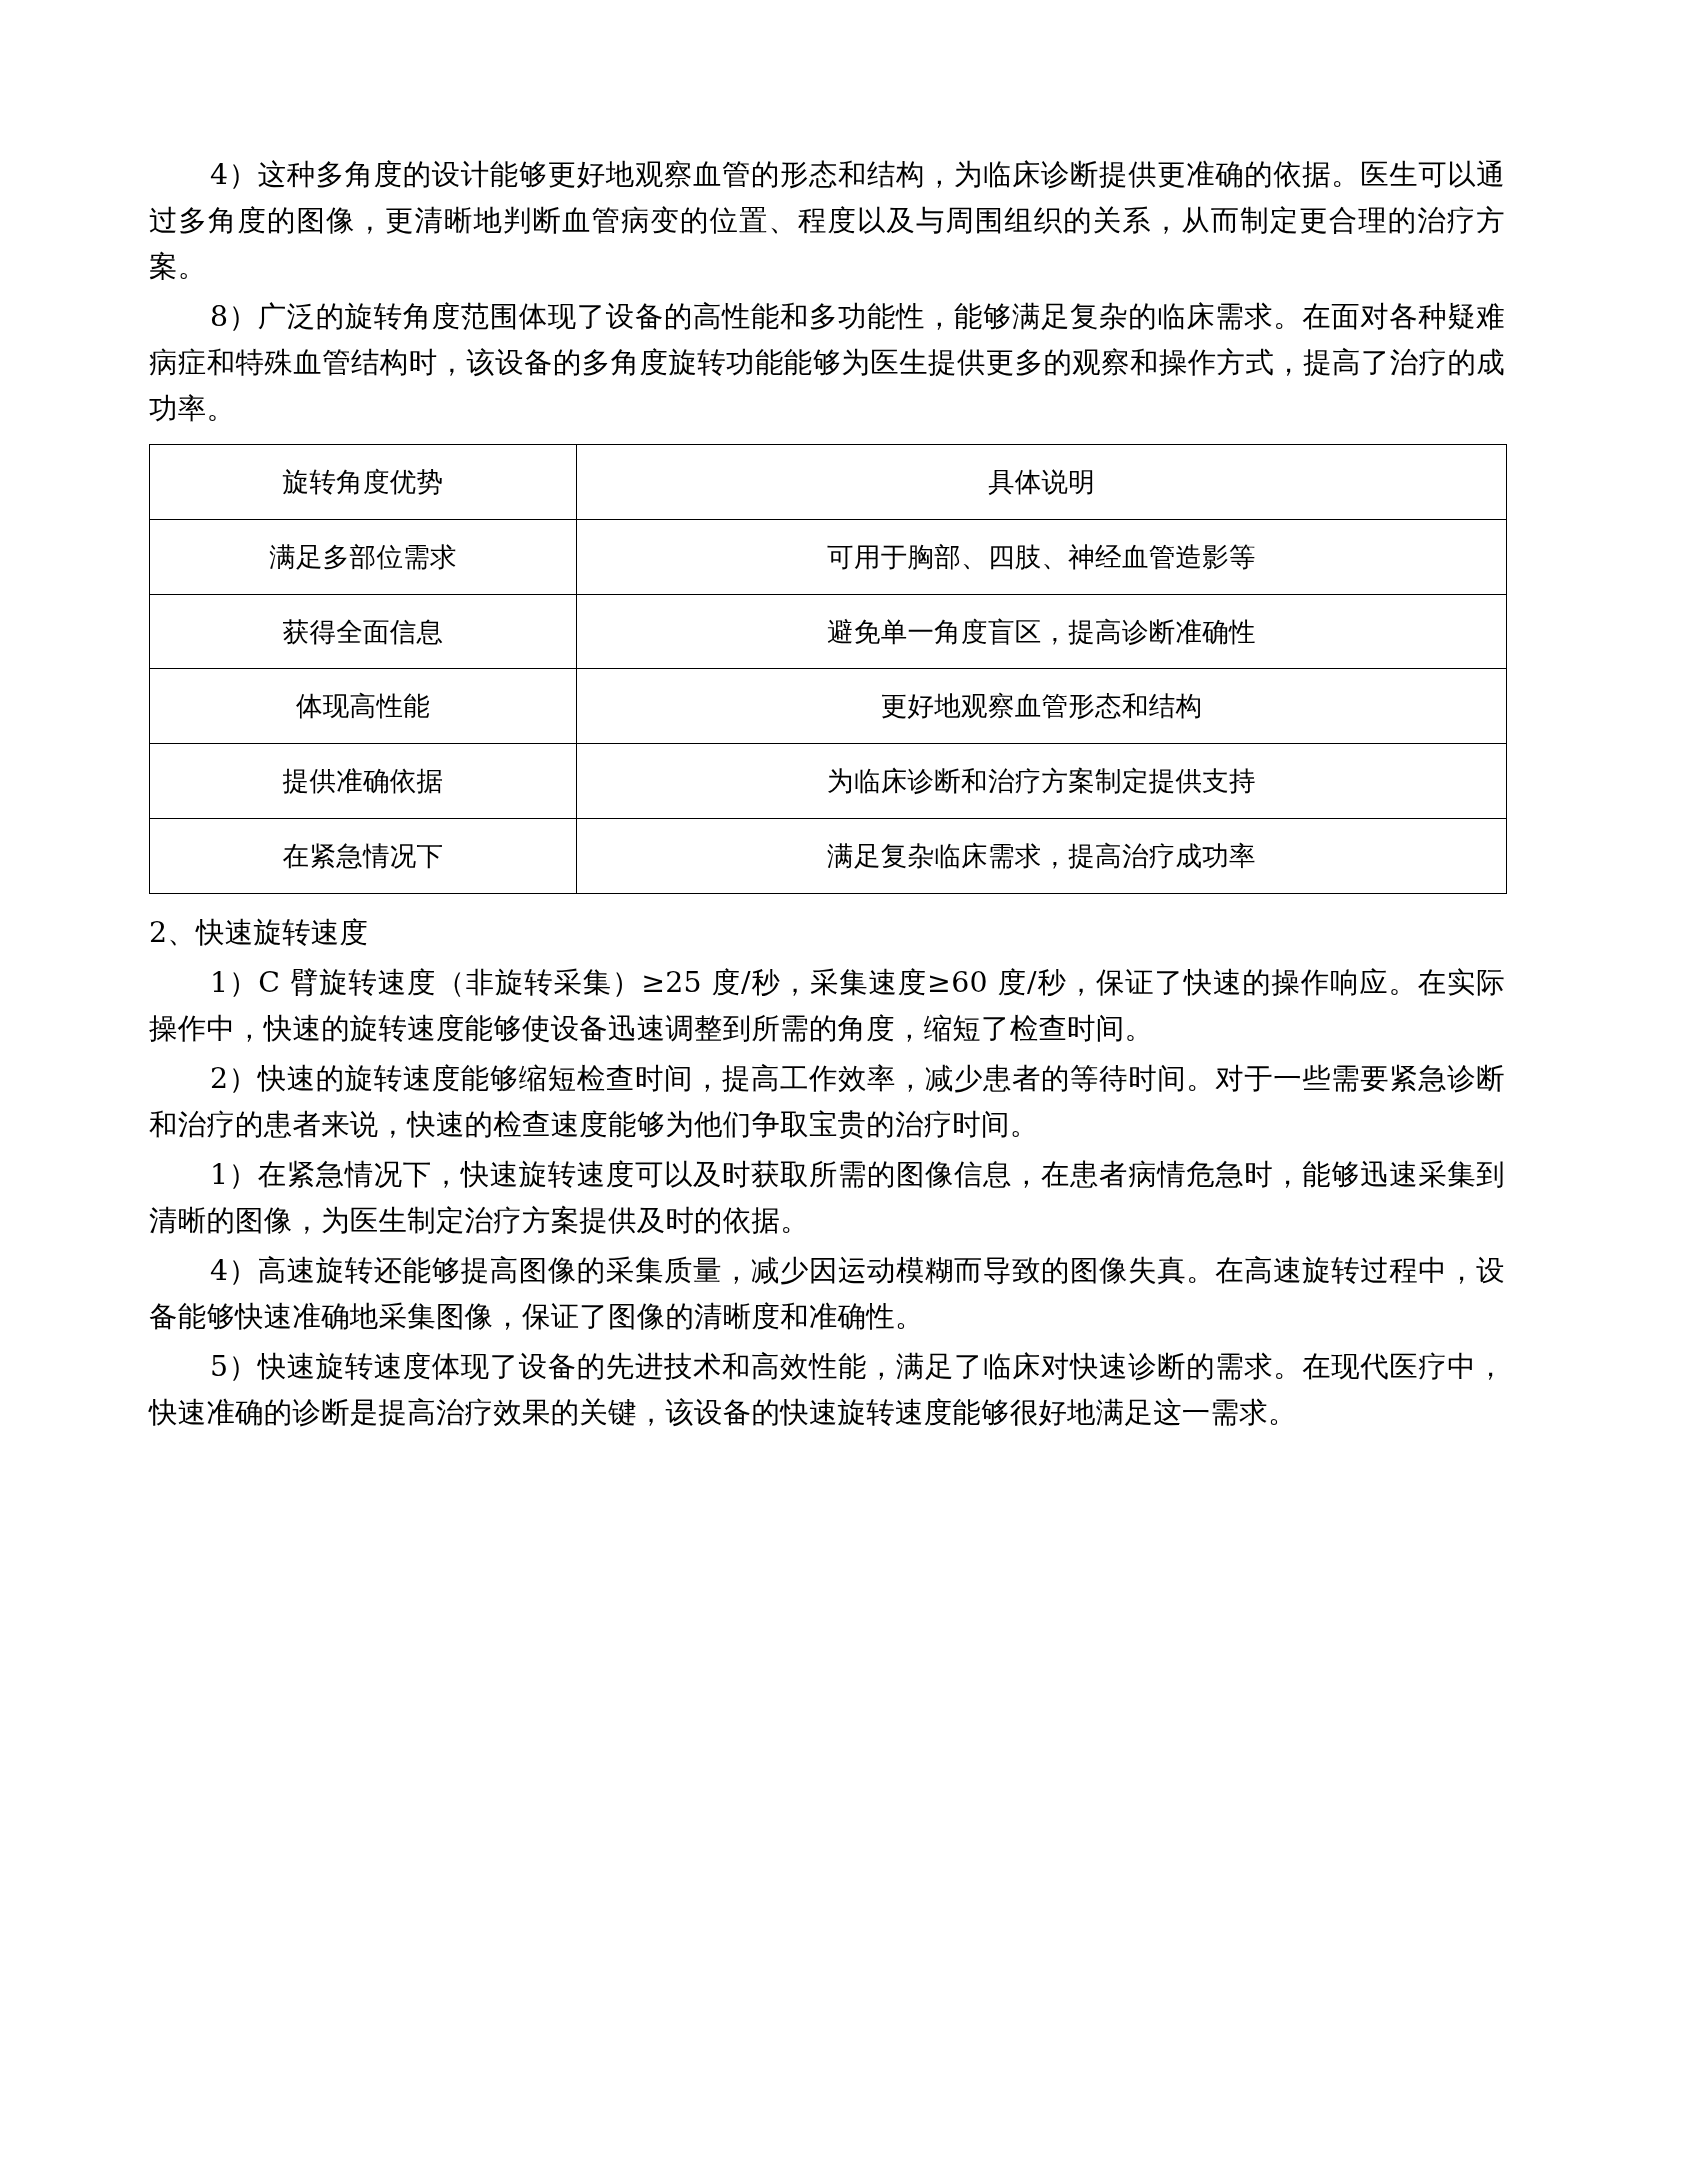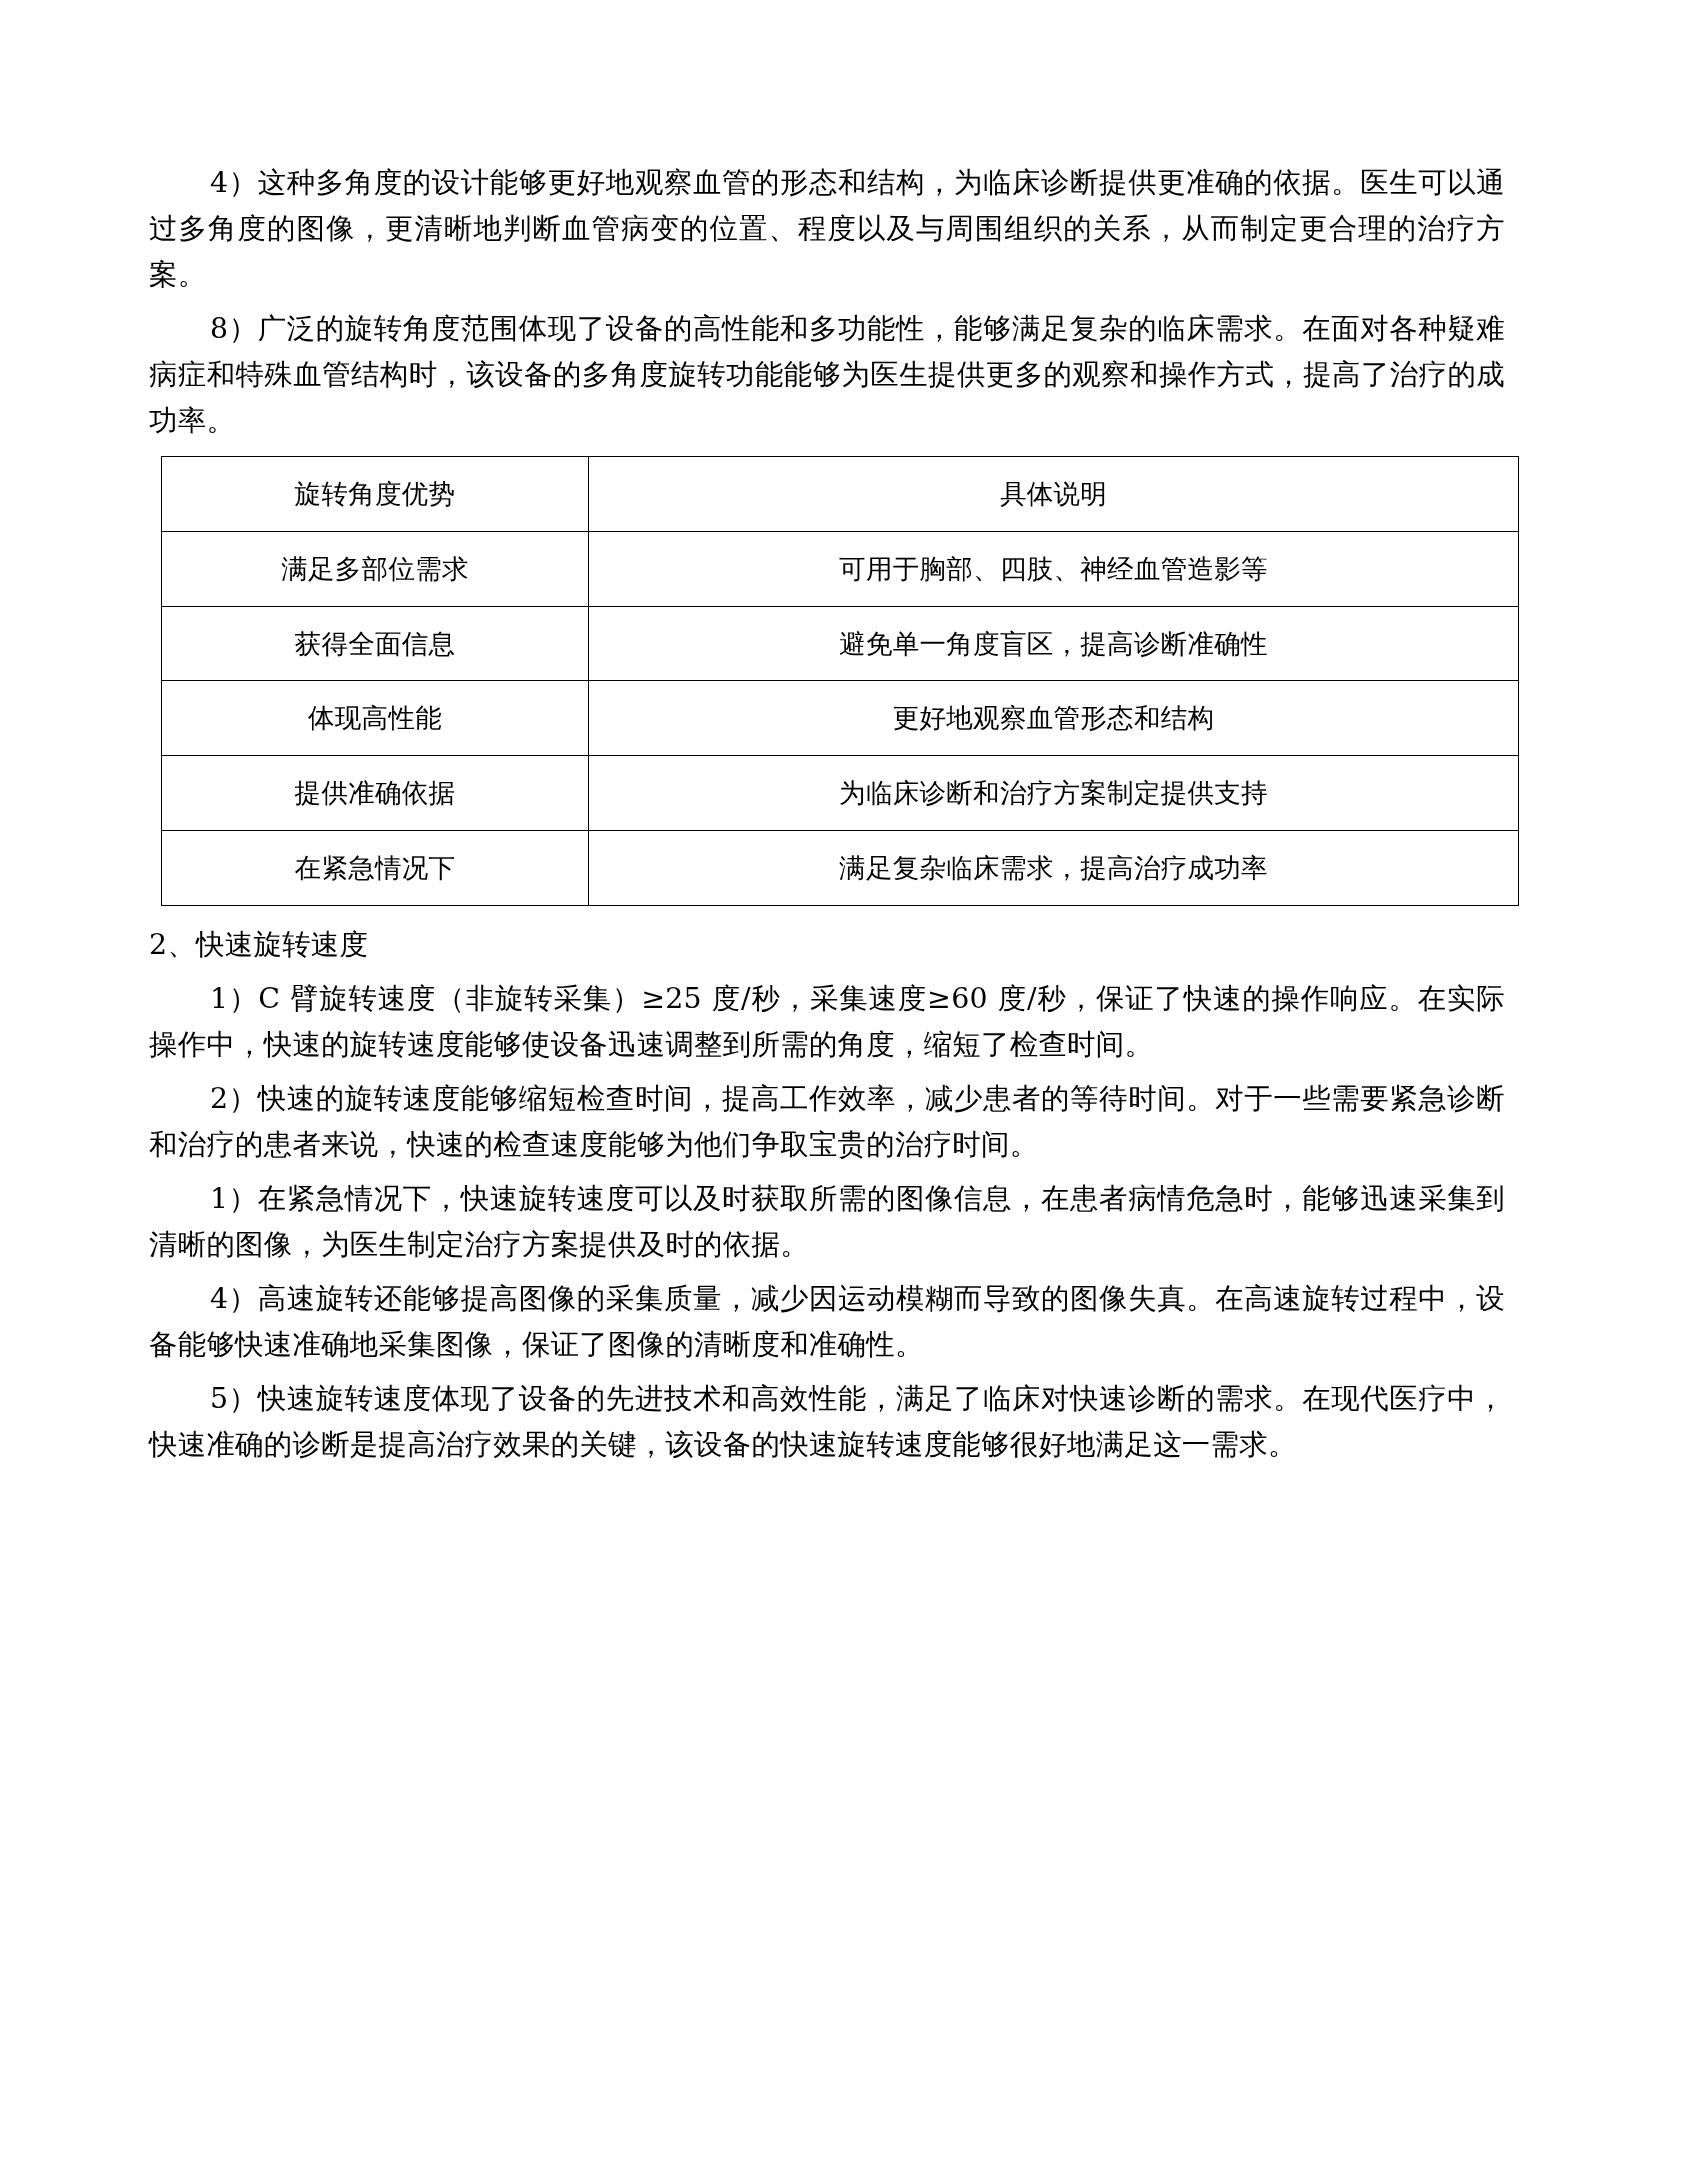--- a/index.html
+++ b/index.html
@@ -17,42 +17,42 @@
     height: 2183px;
     background: #ffffff;
     box-sizing: border-box;
     padding: 152px 182px 119px 149px;
     overflow: hidden;
   }
   .doc-body {
     width: 1356px;
   }
   p.para {
-    margin: 8px 0 4px 0;
+    margin: 0 0 4px 0;
     font-size: 28.4px;
     line-height: 1.62;
     text-align: justify;
     text-justify: inter-ideograph;
     text-indent: 61px;
     letter-spacing: 0.3px;
   }
   p.heading {
     margin: 16px 0 4px 0;
     font-size: 28.4px;
     line-height: 1.62;
     text-align: left;
     text-indent: 0;
     letter-spacing: 0.3px;
   }
   .spacer-md { height: 17px; }
 
   table.info-table {
     width: 1356px;
     border-collapse: collapse;
-    margin: 12px 0 12px 12px;
+    margin: 12px 0 12px 0;
     table-layout: fixed;
   }
   table.info-table td {
     border: 1.3px solid #000000;
     font-size: 26.5px;
     line-height: 1.5;
     text-align: center;
     vertical-align: middle;
     padding: 17px 6.6px;
     letter-spacing: 0.3px;

